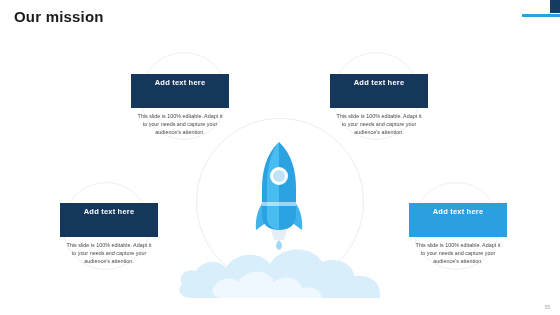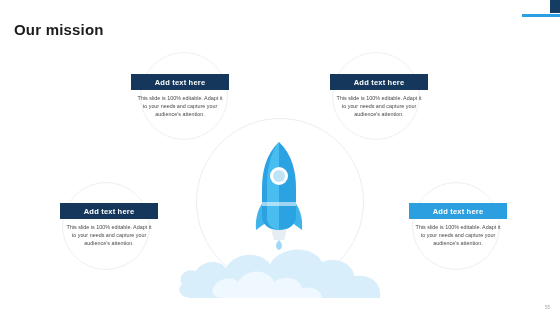--- a/index.html
+++ b/index.html
@@ -34,21 +34,21 @@
     position: absolute;
     right: 0;
     top: 14px;
     width: 38px;
     height: 3px;
     background: #2b9fe0;
   }
   .slide-title {
     position: absolute;
     left: 14px;
-    top: 21px;
+    top: 8px;
     font-size: 15px;
     font-weight: bold;
     color: #1b1b1b;
     letter-spacing: 0.2px;
   }
   
   .big-circle {
     position: absolute;
     left: 196px;
     top: 118px;
@@ -70,21 +70,21 @@
   .ring-bl { left: 62px;  top: 182px; width: 88px; height: 88px; }
   .ring-br { left: 412px; top: 182px; width: 88px; height: 88px; }
 
   
   .callout {
     position: absolute;
     width: 98px;
     text-align: center;
   }
   .callout-header {
-    height: 16px;
+    height: 34px;
     line-height: 17px;
     font-size: 7.5px;
     font-weight: bold;
     color: #ffffff;
     letter-spacing: 0.2px;
   }
   .callout-body {
     font-size: 5.4px;
     line-height: 8px;
     color: #4a4a4a;

